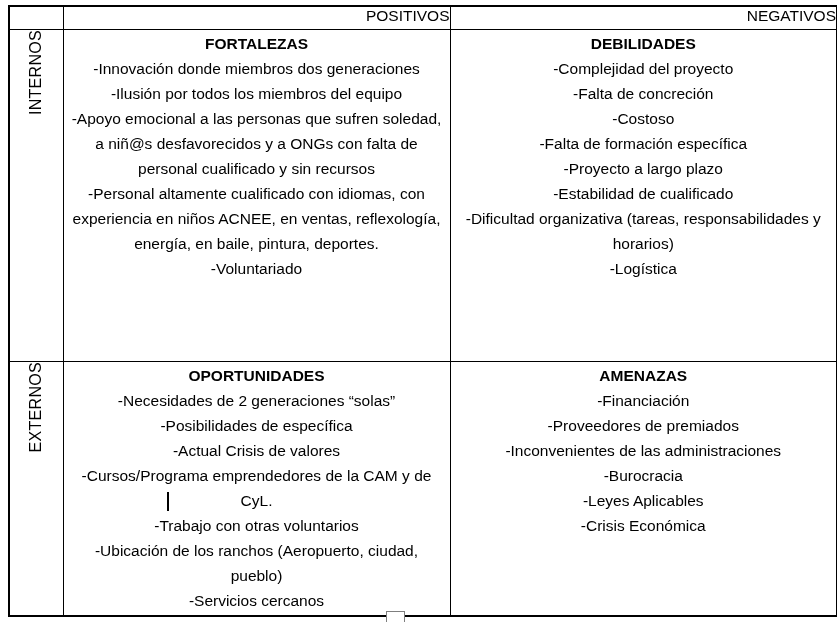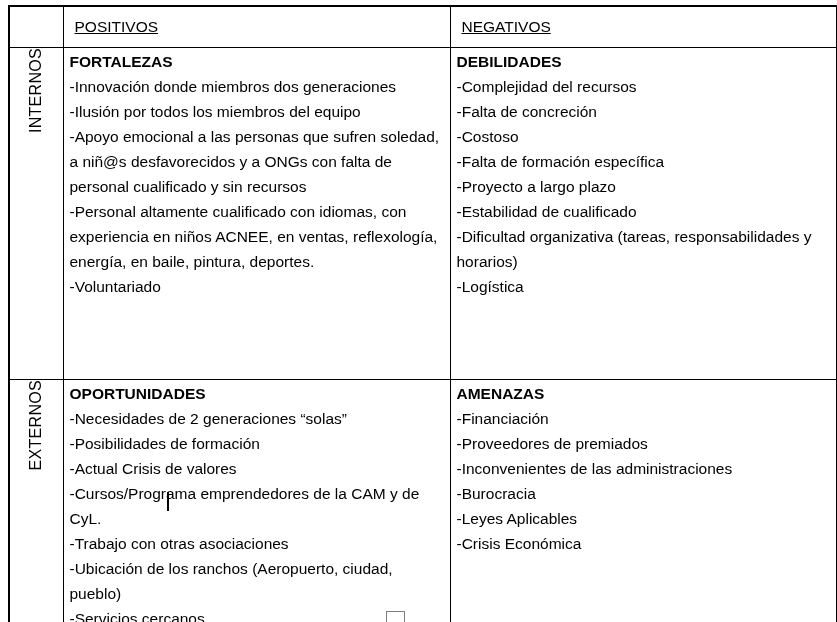--- a/index.html
+++ b/index.html
@@ -36,43 +36,43 @@
   tr.row-internos {
     height: 332px;
   }
   tr.row-externos {
     height: 254px;
   }
   td.corner-cell {
     background: #ffffff;
   }
   td.col-header {
-    text-align: left;
+    text-align: right;
     vertical-align: middle;
     font-size: 15.5px;
-    padding: 11px;
-    text-decoration: underline;
+    padding: 0;
   }
   td.row-label {
     text-align: center;
     vertical-align: middle;
     padding: 0;
   }
   .vtext {
     display: inline-block;
     writing-mode: vertical-rl;
     transform: rotate(180deg);
     font-size: 16px;
     letter-spacing: 0.3px;
     white-space: nowrap;
   }
   td.quad {
     padding: 1px 6px 2px 6px;
     font-size: 15.5px;
     line-height: 25px;
+    text-align: center;
   }
   .qtitle {
     font-weight: bold;
   }
   .qlist .item {
     white-space: normal;
   }
   .text-caret {
     position: absolute;
     left: 167px;
@@ -119,44 +119,44 @@
               <div class="item">-Innovación donde miembros dos generaciones</div>
               <div class="item">-Ilusión por todos los miembros del equipo</div>
               <div class="item">-Apoyo emocional a las personas que sufren soledad, a niñ@s desfavorecidos y a ONGs con falta de personal cualificado y sin recursos</div>
               <div class="item">-Personal altamente cualificado con idiomas, con experiencia en niños ACNEE, en ventas, reflexología, energía, en baile, pintura, deportes.</div>
               <div class="item">-Voluntariado</div>
             </div>
         </td>
         <td class="quad">
           <div class="qtitle">DEBILIDADES</div>
           <div class="qlist">
-              <div class="item">-Complejidad del recursos</div>
+              <div class="item">-Complejidad del proyecto</div>
               <div class="item">-Falta de concreción</div>
               <div class="item">-Costoso</div>
               <div class="item">-Falta de formación específica</div>
               <div class="item">-Proyecto a largo plazo</div>
               <div class="item">-Estabilidad de cualificado</div>
               <div class="item">-Dificultad organizativa (tareas, responsabilidades y horarios)</div>
               <div class="item">-Logística</div>
             </div>
         </td>
       </tr>
 
       <tr class="row-externos">
         <td class="row-label">
           <span class="vtext">EXTERNOS</span>
         </td>
         <td class="quad">
           <div class="qtitle">OPORTUNIDADES</div>
           <div class="qlist">
               <div class="item">-Necesidades de 2 generaciones “solas”</div>
-              <div class="item">-Posibilidades de formación</div>
+              <div class="item">-Posibilidades de específica</div>
               <div class="item">-Actual Crisis de valores</div>
               <div class="item">-Cursos/Programa emprendedores de la CAM y de CyL.</div>
-              <div class="item">-Trabajo con otras asociaciones</div>
+              <div class="item">-Trabajo con otras voluntarios</div>
               <div class="item">-Ubicación de los ranchos (Aeropuerto, ciudad, pueblo)</div>
               <div class="item">-Servicios cercanos</div>
             </div>
         </td>
         <td class="quad">
           <div class="qtitle">AMENAZAS</div>
           <div class="qlist">
               <div class="item">-Financiación</div>
               <div class="item">-Proveedores de premiados</div>
               <div class="item">-Inconvenientes de las administraciones</div>

